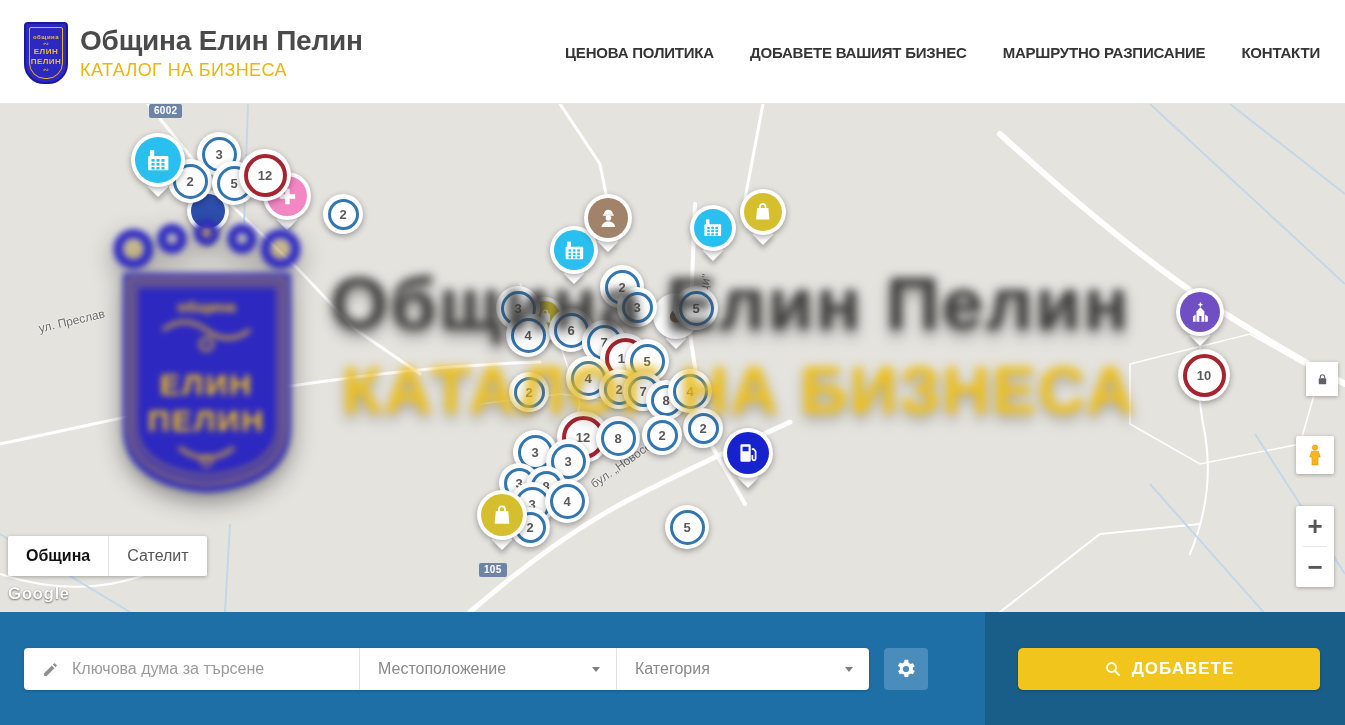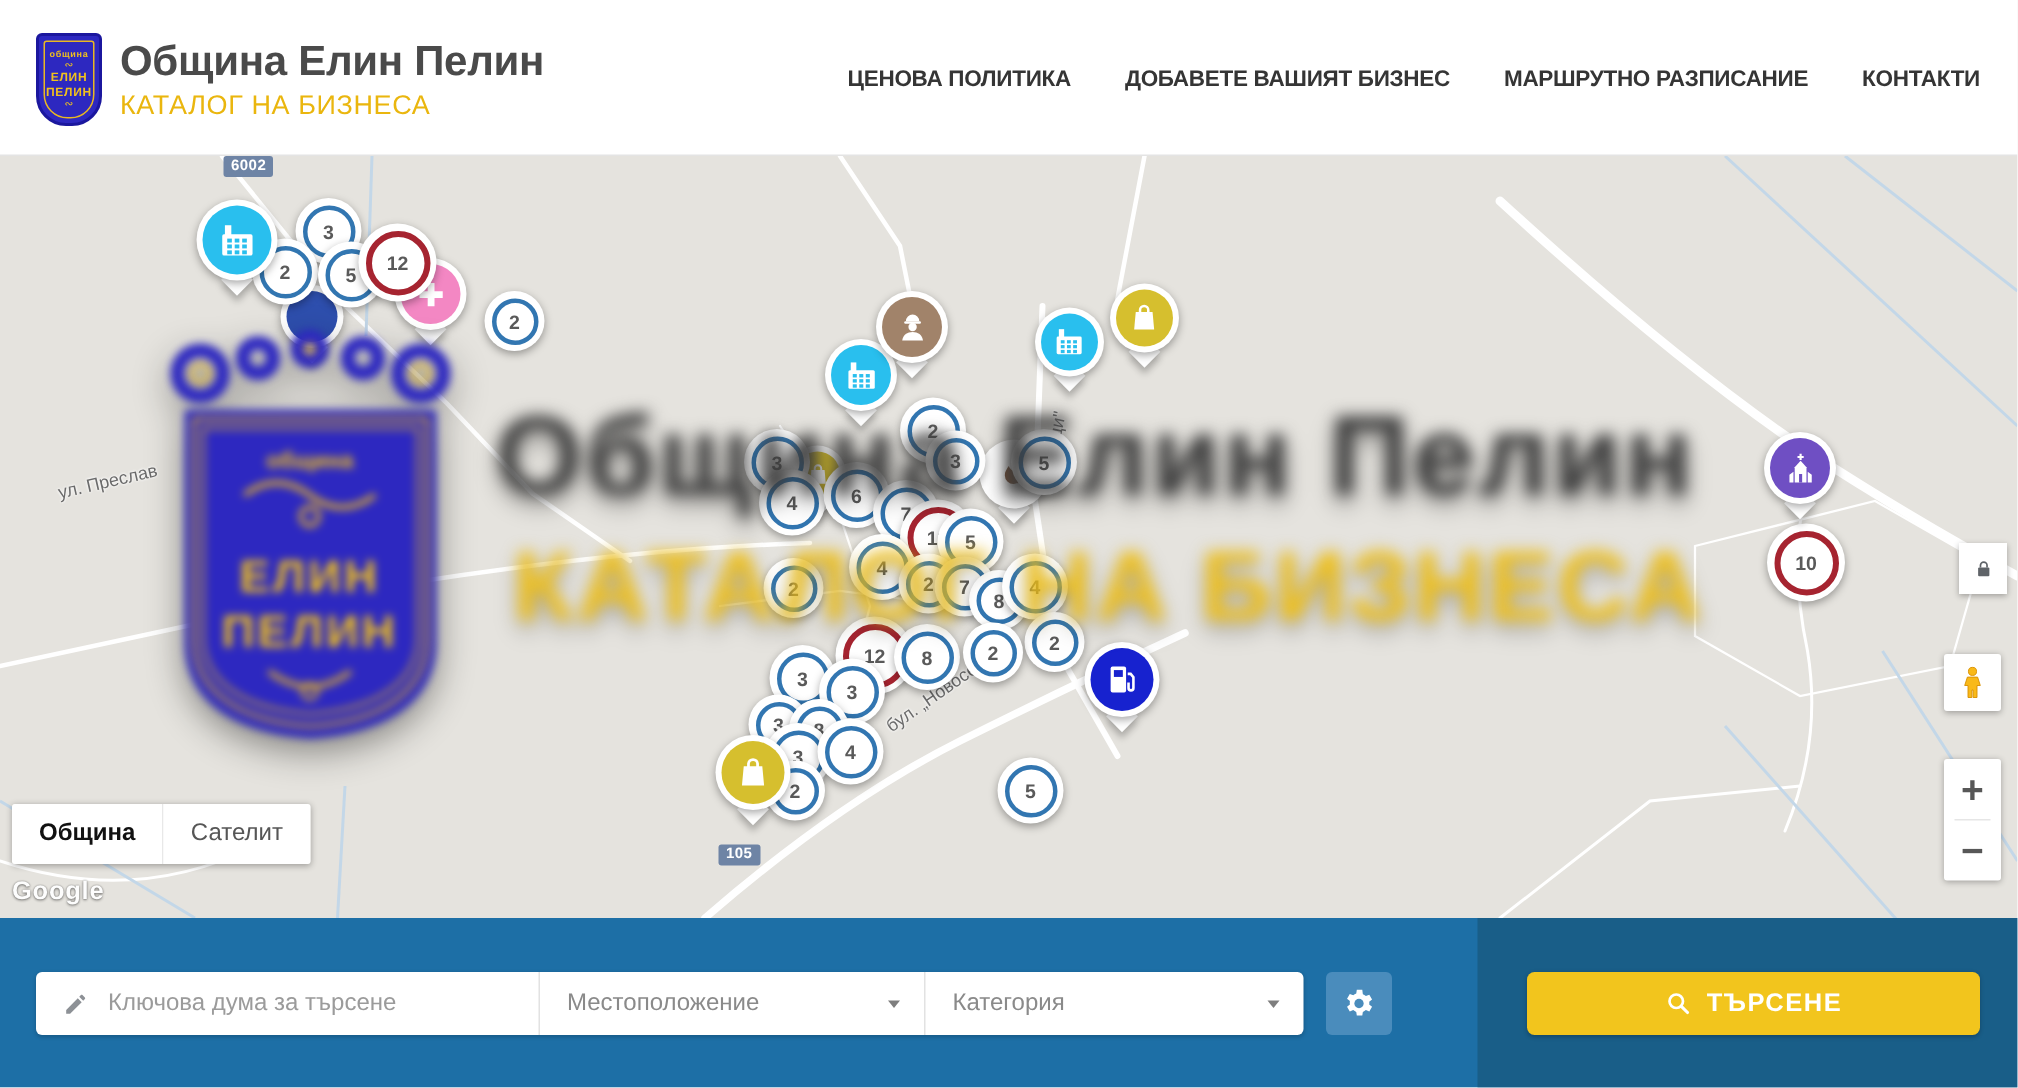--- a/index.html
+++ b/index.html
@@ -484,17 +484,17 @@
       <svg viewBox="0 0 24 24" fill="#fff">
           <path d="M19.5 12c0-.5 0-.9-.1-1.3l2.1-1.6-2-3.5-2.5 1c-.7-.5-1.4-1-2.2-1.3L14.4 2h-4l-.4 2.7c-.8.3-1.5.7-2.2 1.3l-2.5-1-2 3.5 2.1 1.6c-.1.4-.1.8-.1 1.3s0 .9.1 1.3l-2.1 1.6 2 3.5 2.5-1c.7.5 1.4 1 2.2 1.3l.4 2.7h4l.4-2.7c.8-.3 1.5-.7 2.2-1.3l2.5 1 2-3.5-2.1-1.6c.1-.4.1-.8.1-1.3z"></path>
           <circle cx="12" cy="12" r="3.4" fill="#4a8cbc"></circle>
         </svg>
     </button>
     <button class="search-btn">
       <svg viewBox="0 0 24 24">
           <circle cx="10" cy="10" r="6" stroke="#fff" stroke-width="2.4" fill="none"></circle>
           <path d="M14.5 14.5L20 20" stroke="#fff" stroke-width="2.8" stroke-linecap="round"></path>
         </svg>
-      <span class="lbl">ТЪРСЕНЕ</span>
+      <span class="lbl">ДОБАВЕТЕ</span>
     </button>
   </div>
 
 </div>
 
 </body></html>

